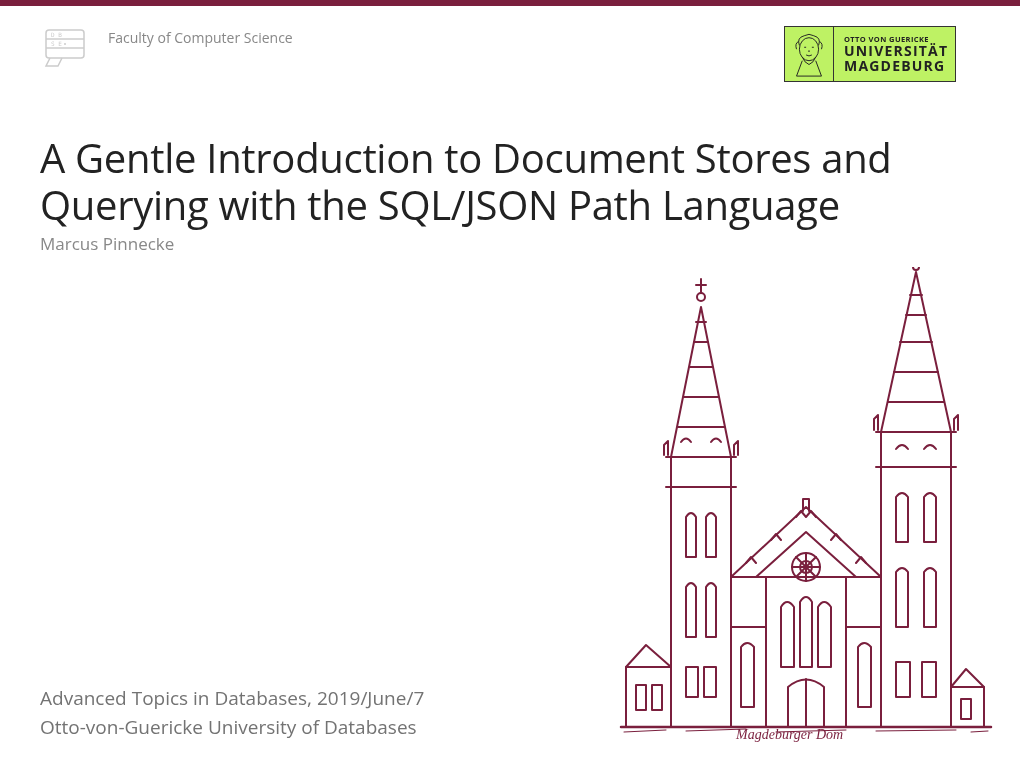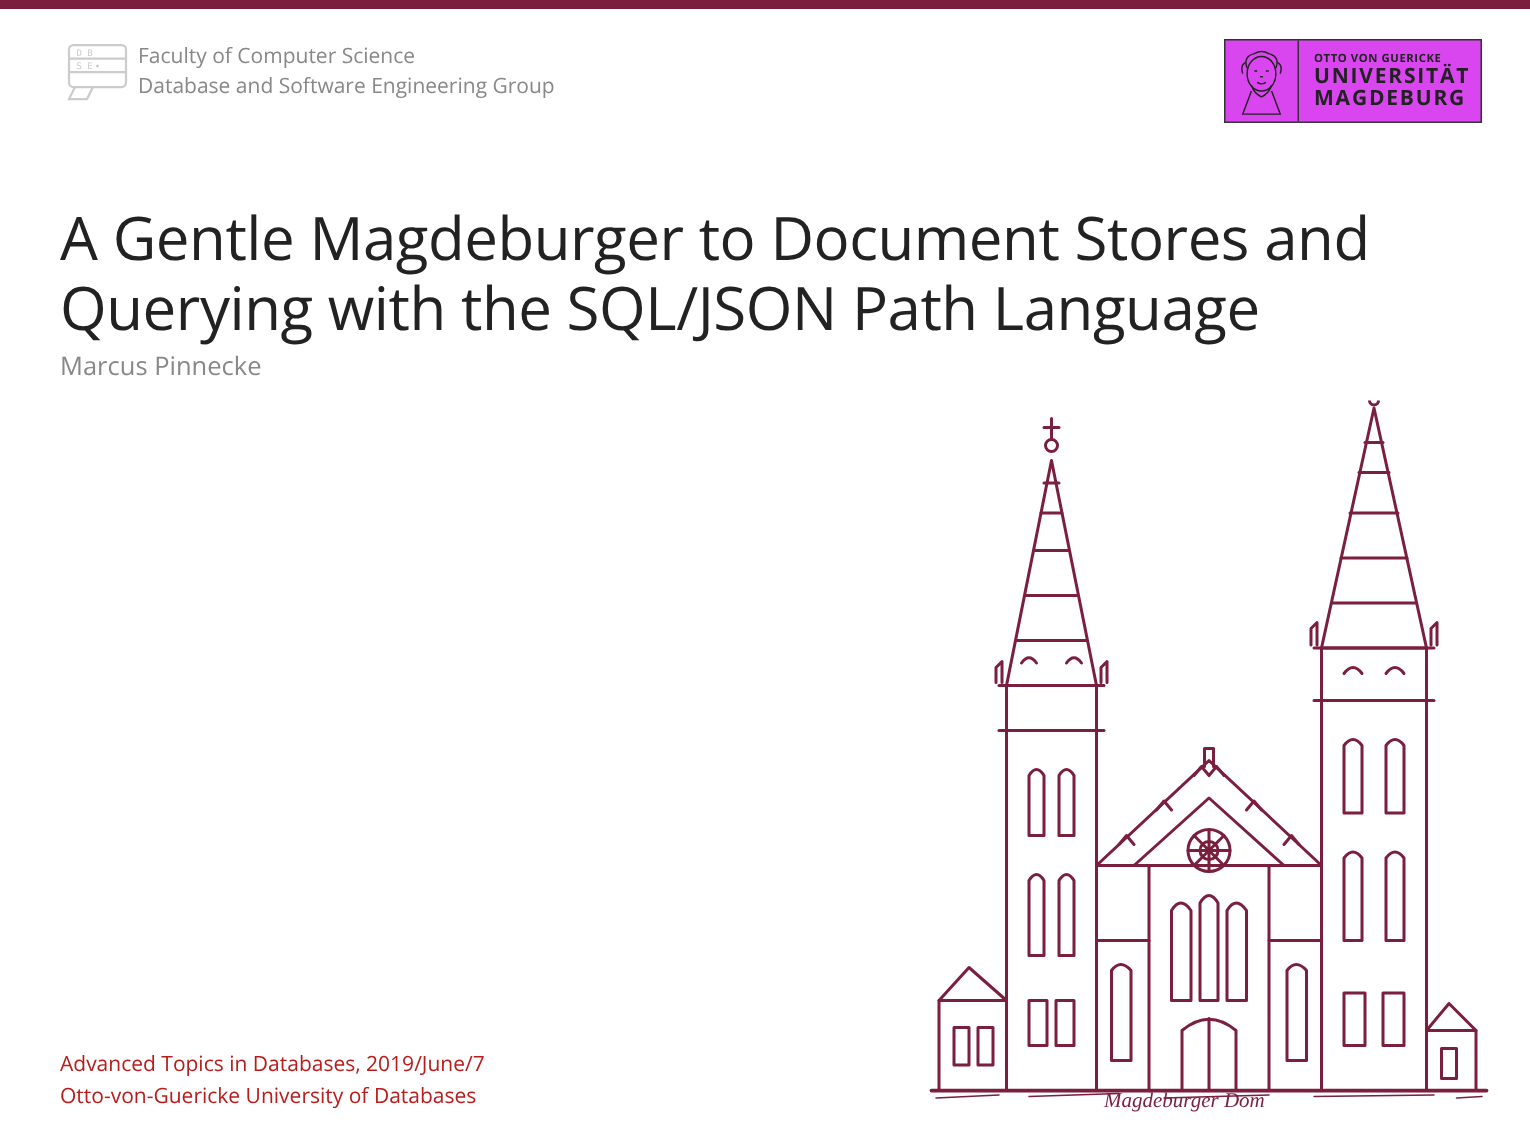--- a/index.html
+++ b/index.html
@@ -16,21 +16,22 @@
       overflow: hidden;
     }
     .top-bar {
       width: 100%;
       height: 6px;
       background: #7a1f3d;
     }
     .header {
       display: flex;
       align-items: flex-start;
-      padding: 20px 32px 0 40px;
+      padding: 20px 64px 0 40px;
+      gap: 16px;
     }
     .logo-left {
       width: 52px;
       height: 44px;
       flex-shrink: 0;
     }
     .header-text {
       flex: 1;
       padding-top: 2px;
     }
@@ -63,41 +64,41 @@
       font-size: 17px;
       color: #888;
       margin-top: 4px;
     }
     .footer {
       position: absolute;
       left: 40px;
       bottom: 24px;
     }
     .footer-line {
-      font-size: 14px;
-      color: #b91c1c;
+      font-size: 19px;
+      color: #737373;
       line-height: 1.5;
     }
     .cathedral {
       position: absolute;
       right: 24px;
       bottom: 8px;
       width: 380px;
       height: 490px;
     }
     .cathedral svg {
       width: 100%;
       height: 100%;
     }
     .uni-logo-box {
       display: flex;
       align-items: center;
       border: 1px solid #333;
       height: 56px;
-      background: #d946ef;
+      background: #bef264;
     }
     .uni-logo-portrait {
       width: 50px;
       height: 54px;
       border-right: 1px solid #333;
       display: flex;
       align-items: center;
       justify-content: center;
     }
     .uni-logo-text {
@@ -144,21 +145,20 @@
         <line x1="6" y1="22" x2="44" y2="22"></line>
         <path d="M 10 32 L 6 40 L 18 40 L 22 32"></path>
         <text x="11" y="11" font-size="6" fill="#ccc" stroke="none" font-family="monospace">D B</text>
         <text x="11" y="20" font-size="6" fill="#ccc" stroke="none" font-family="monospace">S E</text>
         <circle cx="25" cy="18" r="1" fill="#ccc" stroke="none"></circle>
       </g>
     </svg>
   </div>
   <div class="header-text">
     <div class="faculty">Faculty of Computer Science</div>
-    <div class="group">Database and Software Engineering Group</div>
   </div>
   <div class="logo-right">
     <div class="uni-logo-box">
       <div class="uni-logo-portrait">
         <svg viewBox="0 0 50 54" width="48" height="52">
           <g fill="none" stroke="#222" stroke-width="1">
             <ellipse cx="25" cy="22" rx="10" ry="12"></ellipse>
             <path d="M 15 18 Q 12 10 20 8 Q 25 5 30 8 Q 38 10 35 18"></path>
             <path d="M 18 34 Q 15 42 12 50 L 38 50 Q 35 42 32 34"></path>
             <path d="M 20 20 L 22 20 M 28 20 L 30 20"></path>
@@ -172,21 +172,21 @@
       <div class="uni-logo-text">
         <div class="uni-small">OTTO VON GUERICKE</div>
         <div class="uni-large">UNIVERSITÄT</div>
         <div class="uni-large">MAGDEBURG</div>
       </div>
     </div>
   </div>
 </div>
 
 <div class="main">
-  <h1 class="title">A Gentle Magdeburger to Document Stores and Querying with the SQL/JSON Path Language</h1>
+  <h1 class="title">A Gentle Introduction to Document Stores and Querying with the SQL/JSON Path Language</h1>
   <div class="author">Marcus Pinnecke</div>
 </div>
 
 <div class="footer">
   <div class="footer-line">Advanced Topics in Databases, 2019/June/7</div>
   <div class="footer-line">Otto-von-Guericke University of Databases</div>
 </div>
 
 <div class="cathedral">
   <svg viewBox="0 0 380 490">

